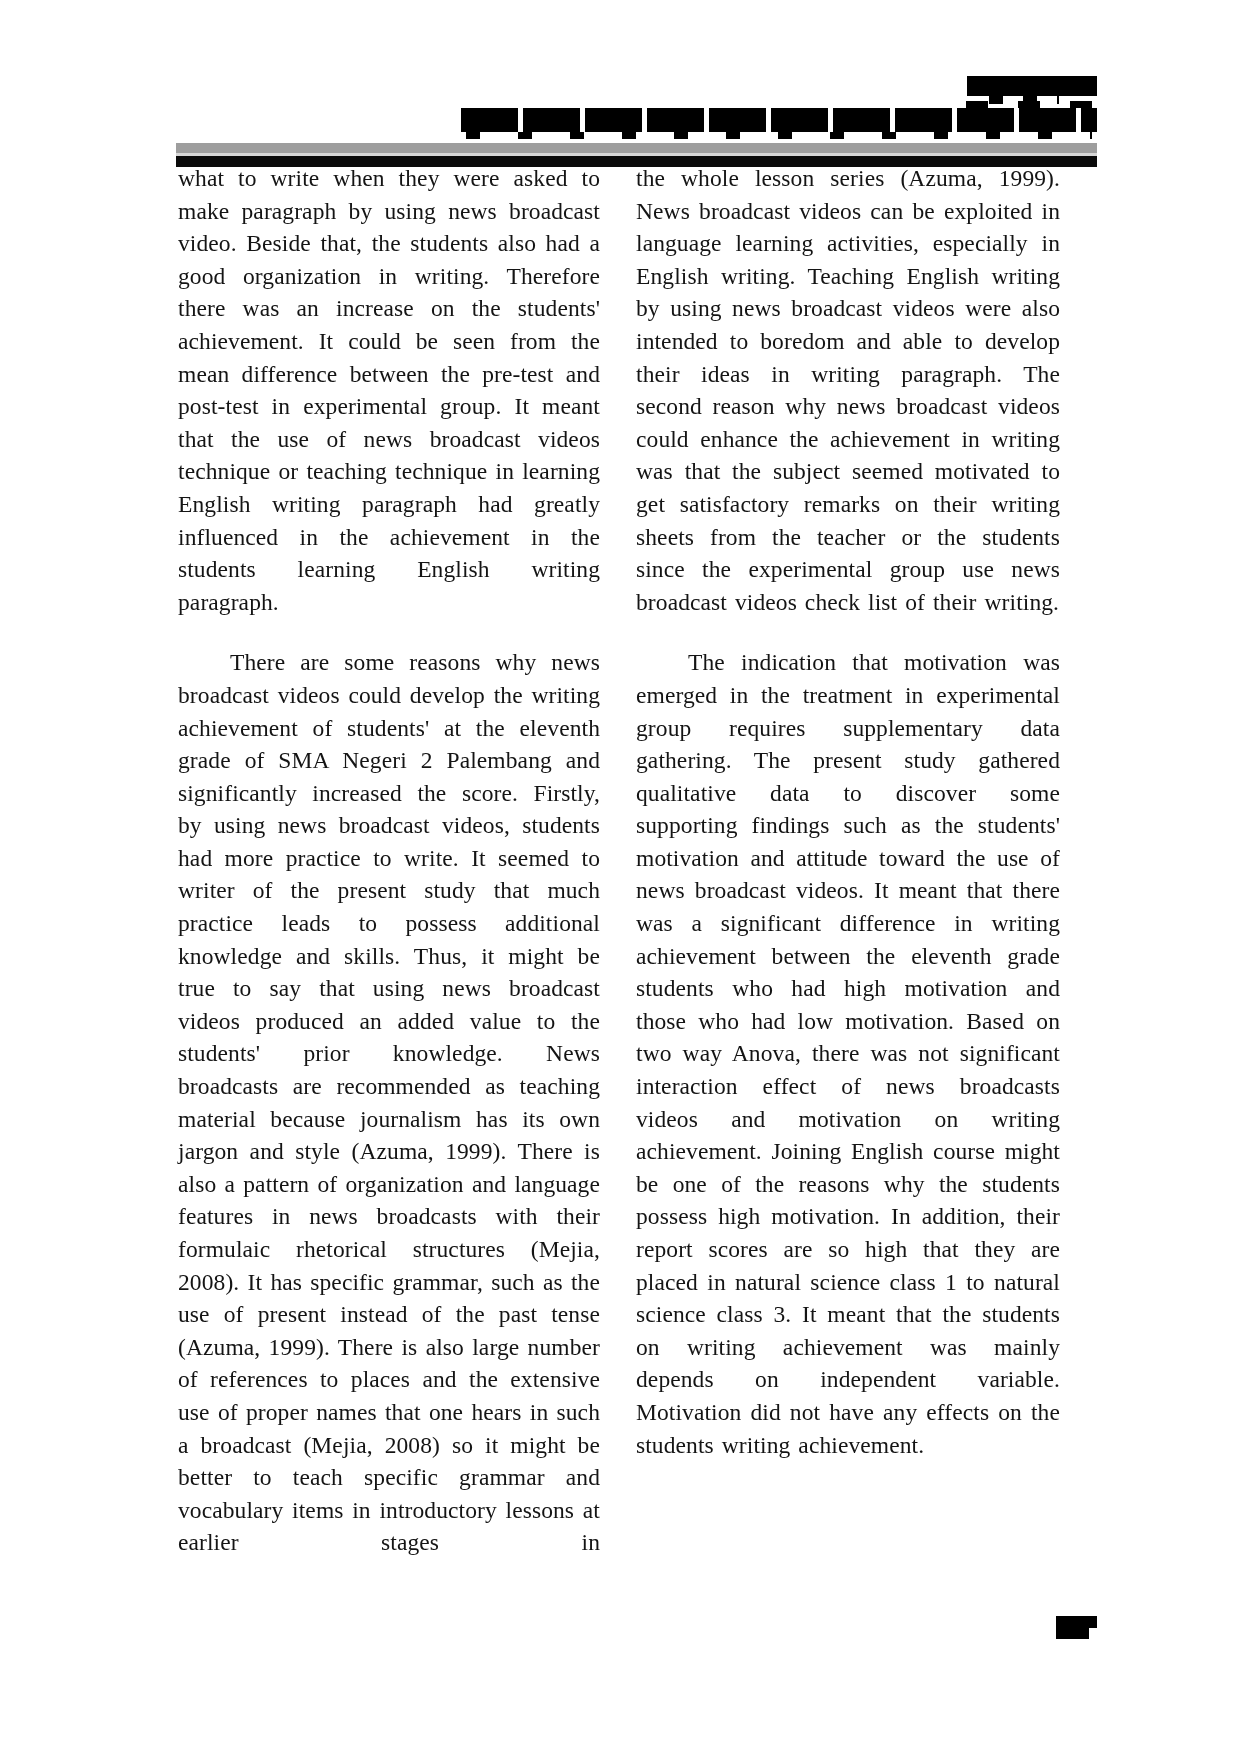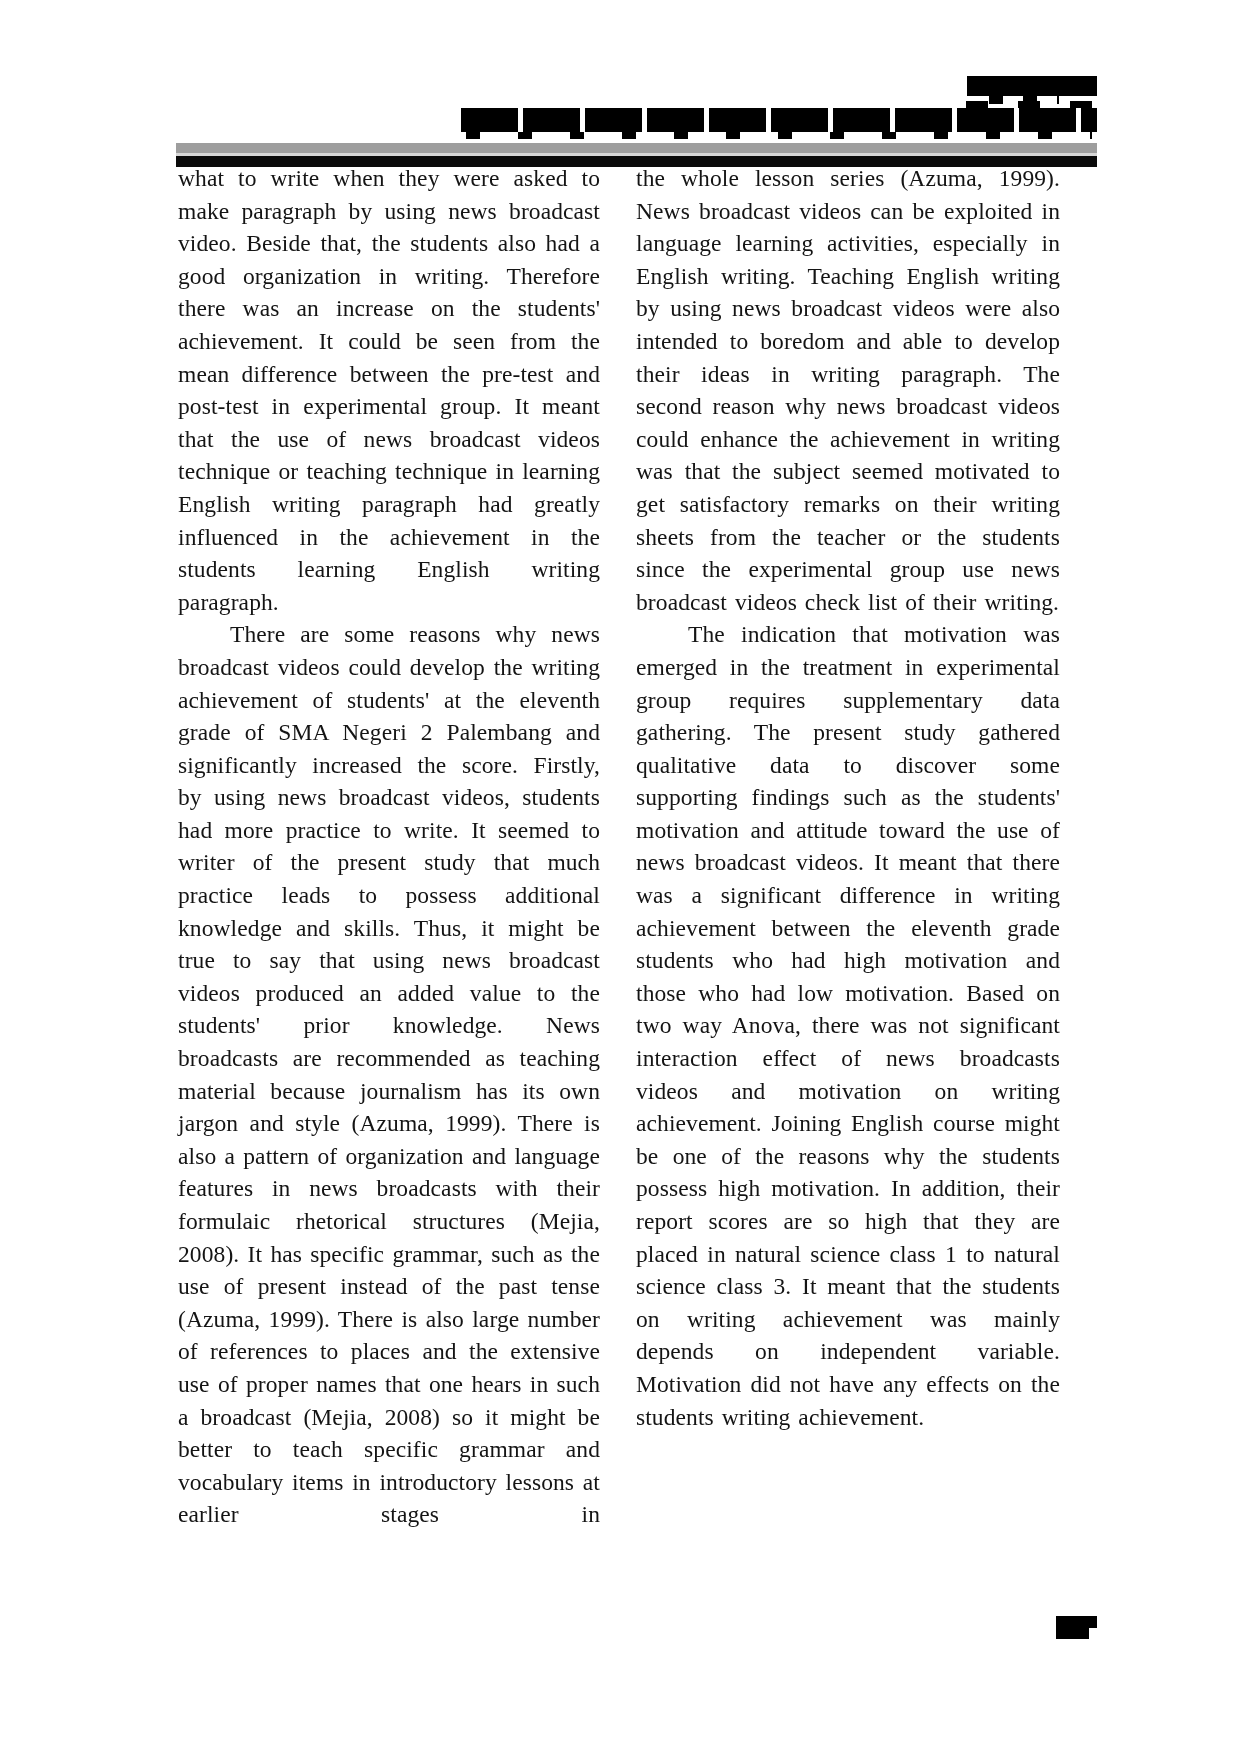--- a/index.html
+++ b/index.html
@@ -39,21 +39,21 @@
     top: 162px;
     text-align: justify;
     font-size: 23.5px;
     line-height: 32.6px;
     word-spacing: 2px;
     letter-spacing: 0.1px;
   }
   .col-left  { left: 178px; width: 422px; }
   .col-right { left: 636px; width: 424px; }
   .col p { margin: 0; padding: 0; }
-  .col p.indent { text-indent: 52px; }
+  .col p.indent { text-indent: 52px; margin-top: 28px; }
   .col p.cont { text-align-last: justify; }
   
   .pageno-1 { left: 1056px; top: 1616px; width: 41px; height: 12px; }
   .pageno-2 { left: 1056px; top: 1628px; width: 33px; height: 11px; }
 </style>
 </head>
 <body>
 
 <div class="page">
 

